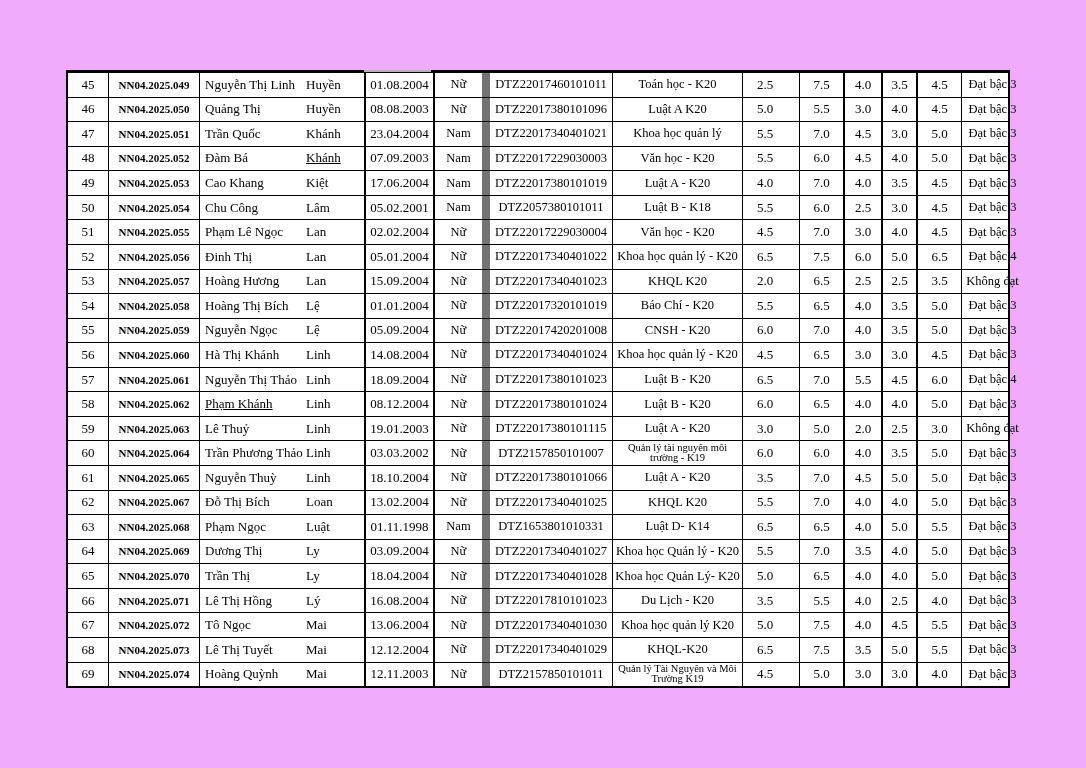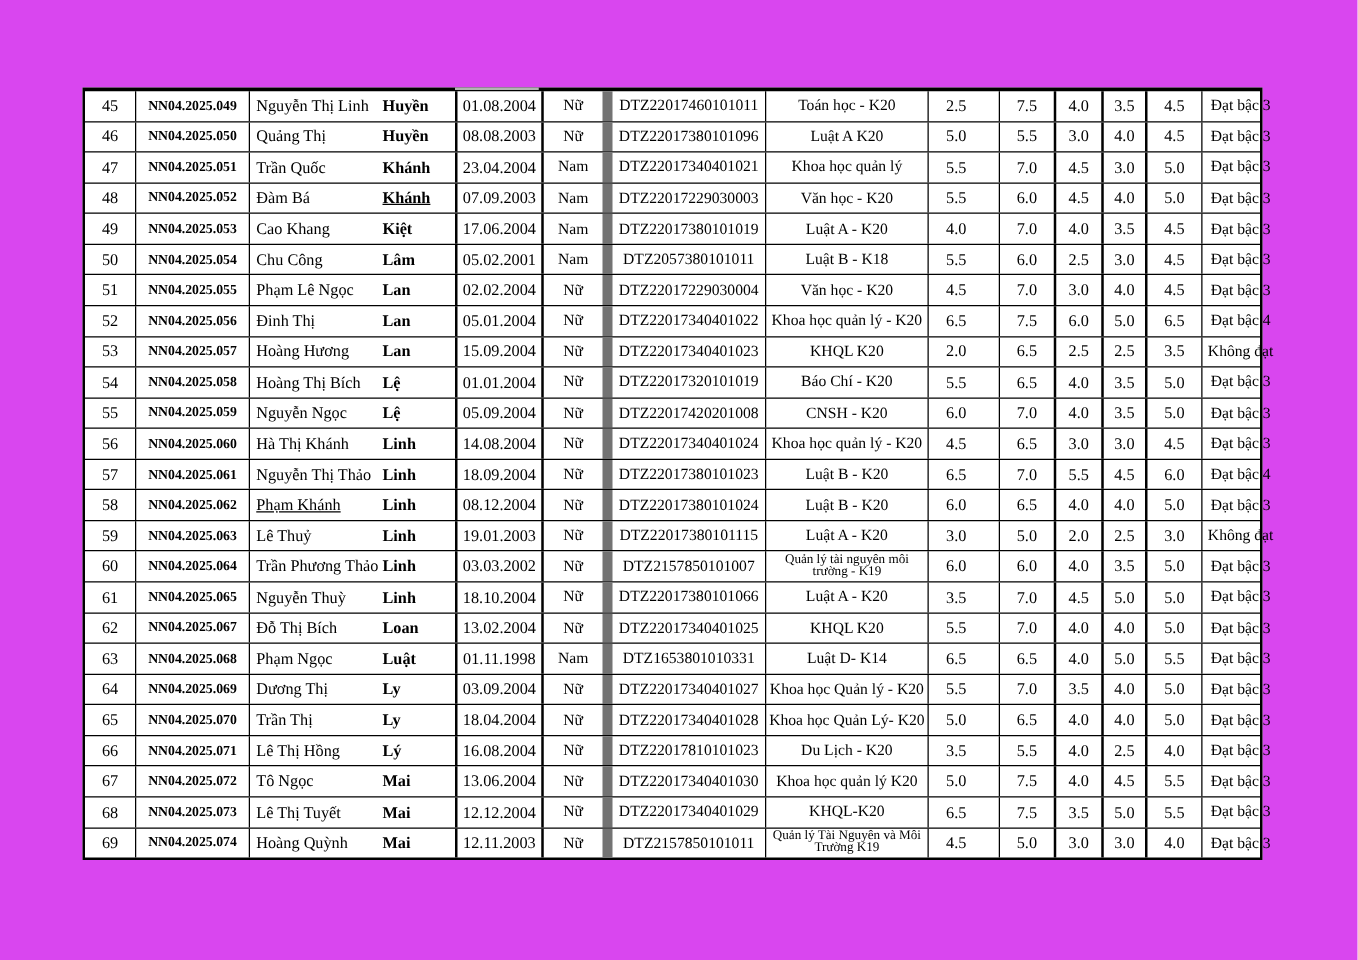--- a/index.html
+++ b/index.html
@@ -1,37 +1,37 @@
 <!DOCTYPE html>
 <html><head>
 <meta charset="utf-8">
 <style>
   html,body{margin:0;padding:0;}
   body{
     width:1086px;height:768px;background:#ffffff;position:relative;
     font-family:"Liberation Serif","DejaVu Serif",serif;color:#000;
   }
-  .sheet{position:absolute;inset:0;background:#d946ef;}
+  .sheet{position:absolute;inset:0;background:#f0abfc;}
   .results-table{
     position:absolute;left:66px;top:70px;width:944px;height:618px;
     border:2px solid #000;box-sizing:border-box;
     display:flex;flex-direction:column;background:#fff;
   }
   
   .seam-top{position:absolute;top:-2px;left:296px;width:67px;height:2px;background:#b3b3b3;}
   .trow{flex:1 1 0;display:flex;border-top:1px solid #000;min-height:0;align-items:stretch;}
   .trow:first-child{border-top:none;}
   .cell{
     box-sizing:border-box;flex:0 0 auto;display:flex;align-items:center;justify-content:center;
     overflow:hidden;border-left:1px solid #000;font-size:13px;white-space:nowrap;
   }
   .c1{width:40px;border-left:none;}
   .c2{width:91px;font-weight:bold;font-size:11px;}
   .c3{width:105px;border-left:1px solid #000;justify-content:flex-start;padding-left:5px;font-size:13px;}
-  .c4{width:60px;border-left:none;justify-content:flex-start;padding-left:2px;font-weight:bold;}
+  .c4{width:60px;border-left:none;justify-content:flex-start;padding-left:2px;font-weight:normal;}
   .c5{width:69px;border-left:2px solid #000;font-size:13px;}
   .c6{width:49px;border-left:2px solid #000;font-size:12.5px;}
   .c7{width:130px;border-left:8px solid #737373;font-size:12.5px;}
   .c8{width:130px;font-size:12.5px;text-align:center;}
   .c9{width:45px;}
   .c10{width:44px;margin-left:12px;}
   .c11{width:38px;border-left:2px solid #000;}
   .c12{width:35px;border-left:2px solid #000;}
   .c13{width:45px;border-left:2px solid #000;}
   .c14{width:62px;font-size:12.5px;}

